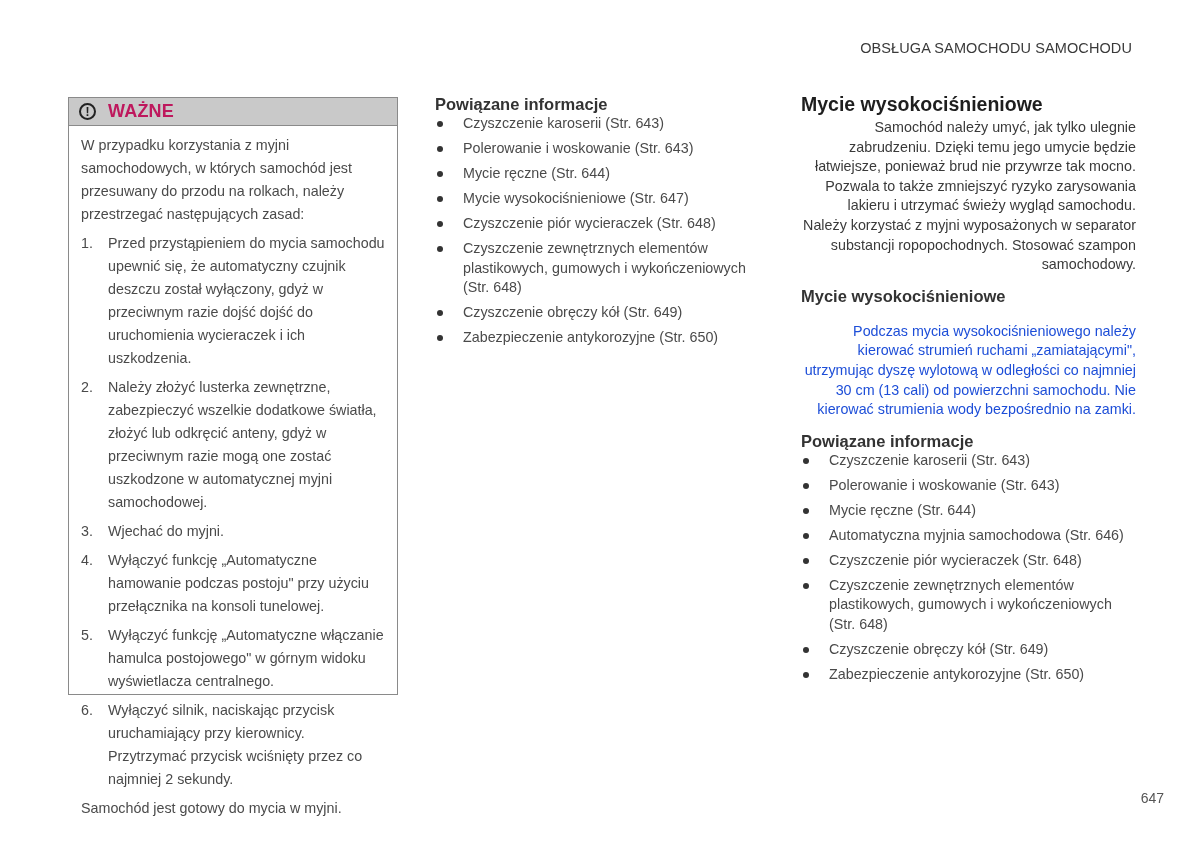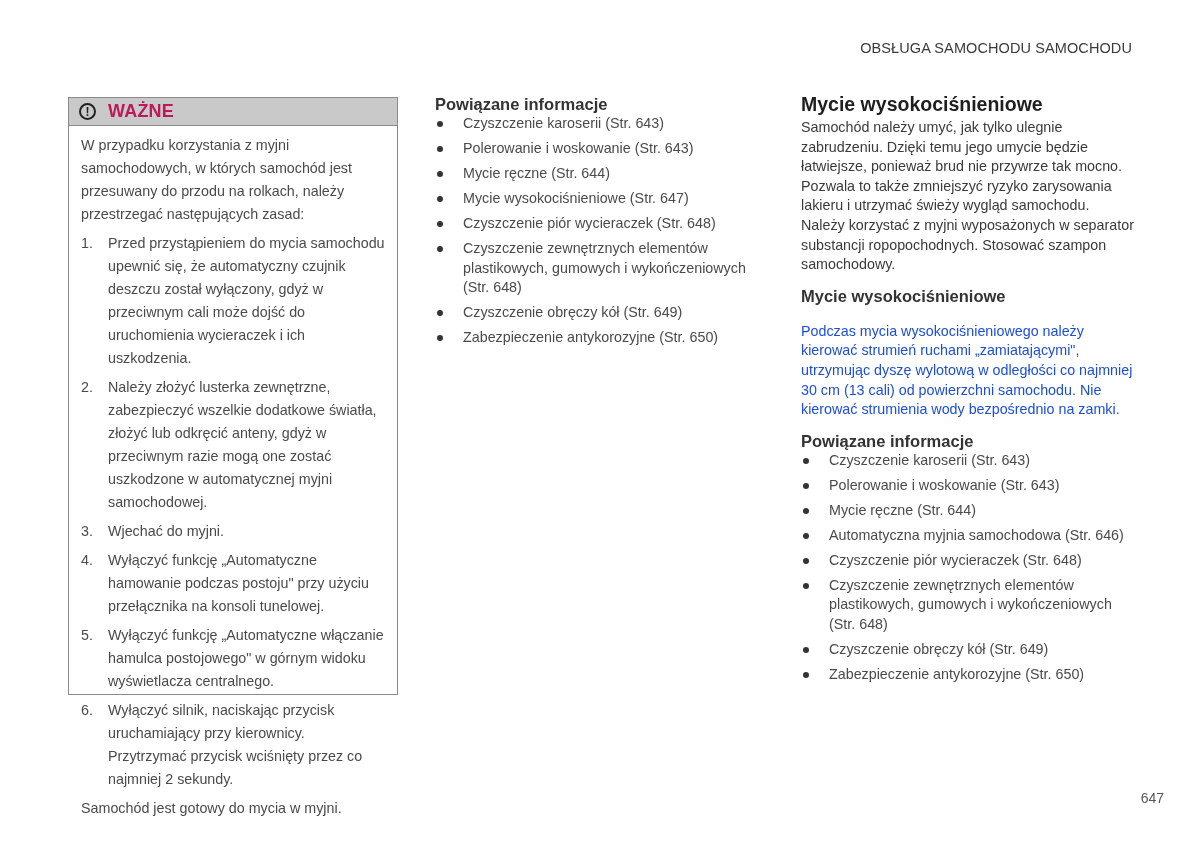--- a/index.html
+++ b/index.html
@@ -49,40 +49,40 @@
     ul.related .bullet { width: 28px; flex: 0 0 28px; position: relative; }
     ul.related .bullet::before {
       content: ""; position: absolute; left: 2px; top: 7px; width: 6px; height: 6px;
       border-radius: 50%; background: #333;
     }
     ul.related .txt { flex: 1; }
 
     
     .right-col { position: absolute; left: 801px; top: 93px; width: 335px; }
     h2 { margin: 0 0 2px 0; font-size: 19.5px; font-weight: bold; color: #1e1e1e; }
-    .body-text { font-size: 14.3px; line-height: 19.6px; color: #3a3a3a; margin: 0; }
+    .body-text { font-size: 14.3px; line-height: 19.6px; color: #3a3a3a; margin: 0; text-align: right; }
     .sub { margin-top: 12px; }
     .gray { color: #1d4ed8; margin-top: 16px; }
   </style>
 </head>
 <body>
 
 <div class="running-header">OBSŁUGA SAMOCHODU SAMOCHODU</div>
 
 <div class="warning-box">
   <div class="warning-head">
     <span class="warn-icon">!</span>
     <span class="warn-title">WAŻNE</span>
   </div>
   <div class="warning-body">
     <p>W przypadku korzystania z myjni samochodowych, w których samochód jest przesuwany do przodu na rolkach, należy przestrzegać następujących zasad:</p>
     <ol class="steps">
       <li>
           <span class="num">1.</span>
-          <span class="txt">Przed przystąpieniem do mycia samochodu upewnić się, że automatyczny czujnik deszczu został wyłączony, gdyż w przeciwnym cali może dojść do uruchomienia wycieraczek i ich uszkodzenia.</span>
+          <span class="txt">Przed przystąpieniem do mycia samochodu upewnić się, że automatyczny czujnik deszczu został wyłączony, gdyż w przeciwnym razie dojść dojść do uruchomienia wycieraczek i ich uszkodzenia.</span>
         </li>
       <li>
           <span class="num">2.</span>
           <span class="txt">Należy złożyć lusterka zewnętrzne, zabezpieczyć wszelkie dodatkowe światła, złożyć lub odkręcić anteny, gdyż w przeciwnym razie mogą one zostać uszkodzone w automatycznej myjni samochodowej.</span>
         </li>
       <li>
           <span class="num">3.</span>
           <span class="txt">Wjechać do myjni.</span>
         </li>
       <li>

